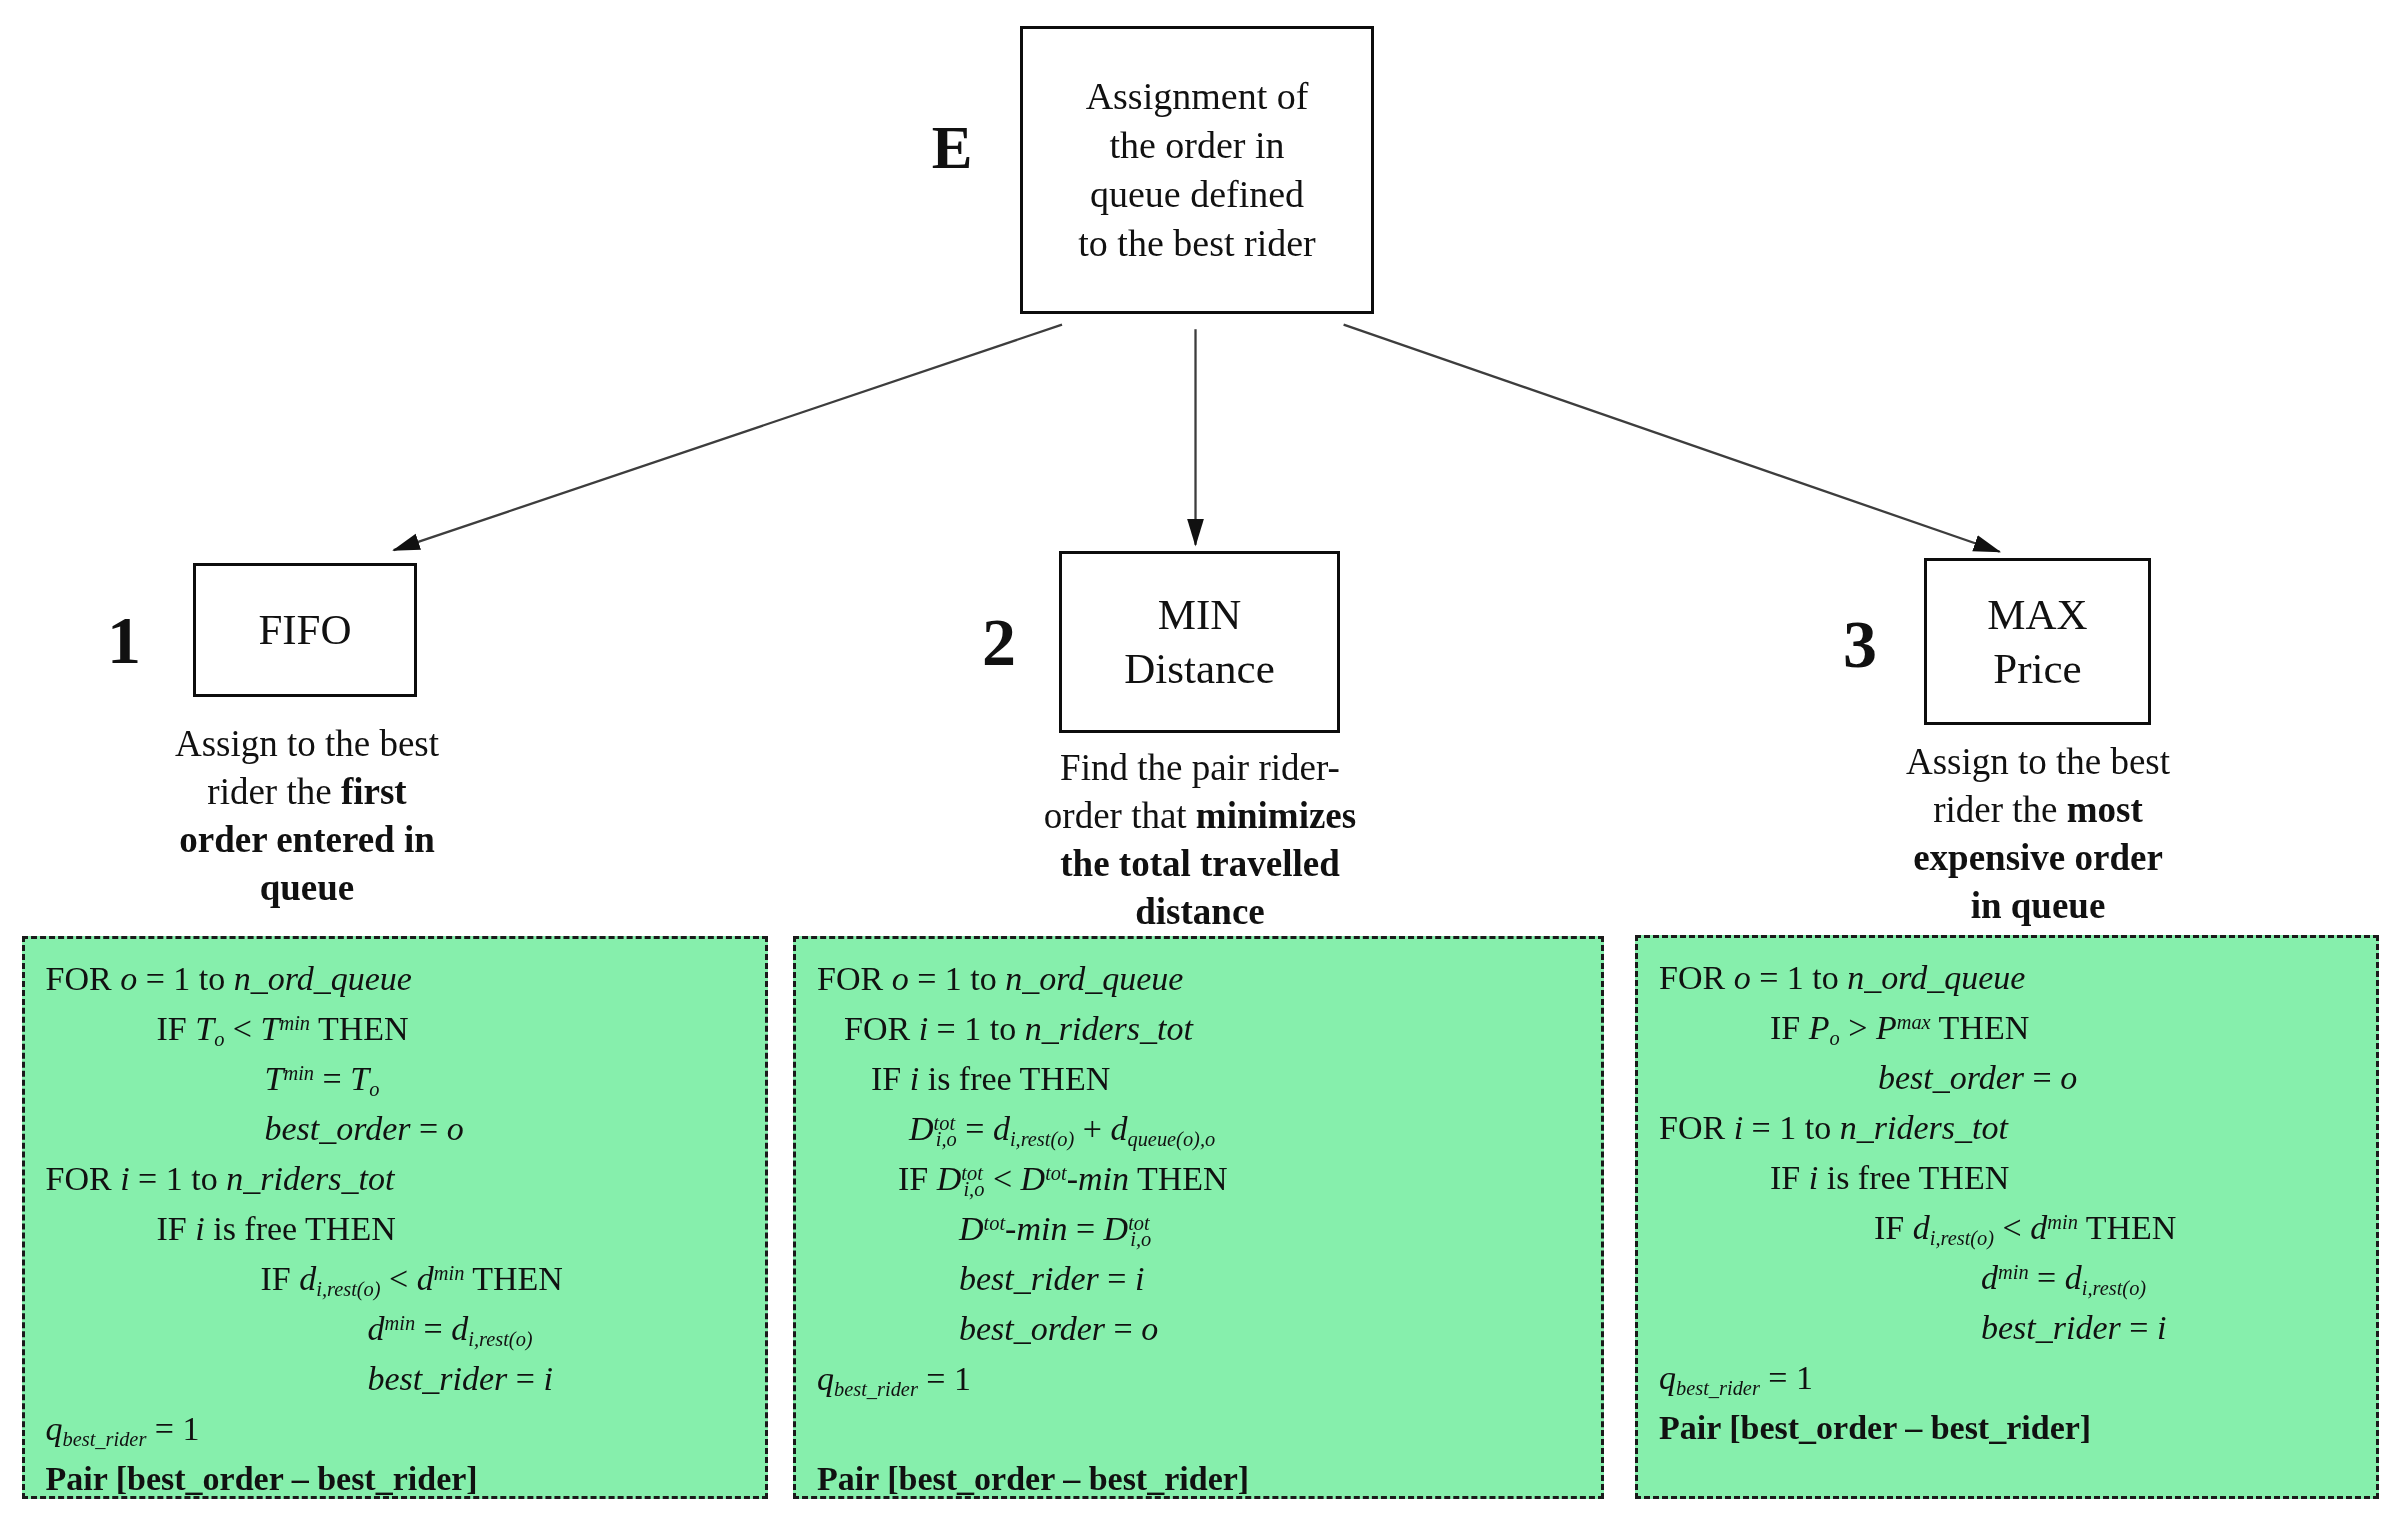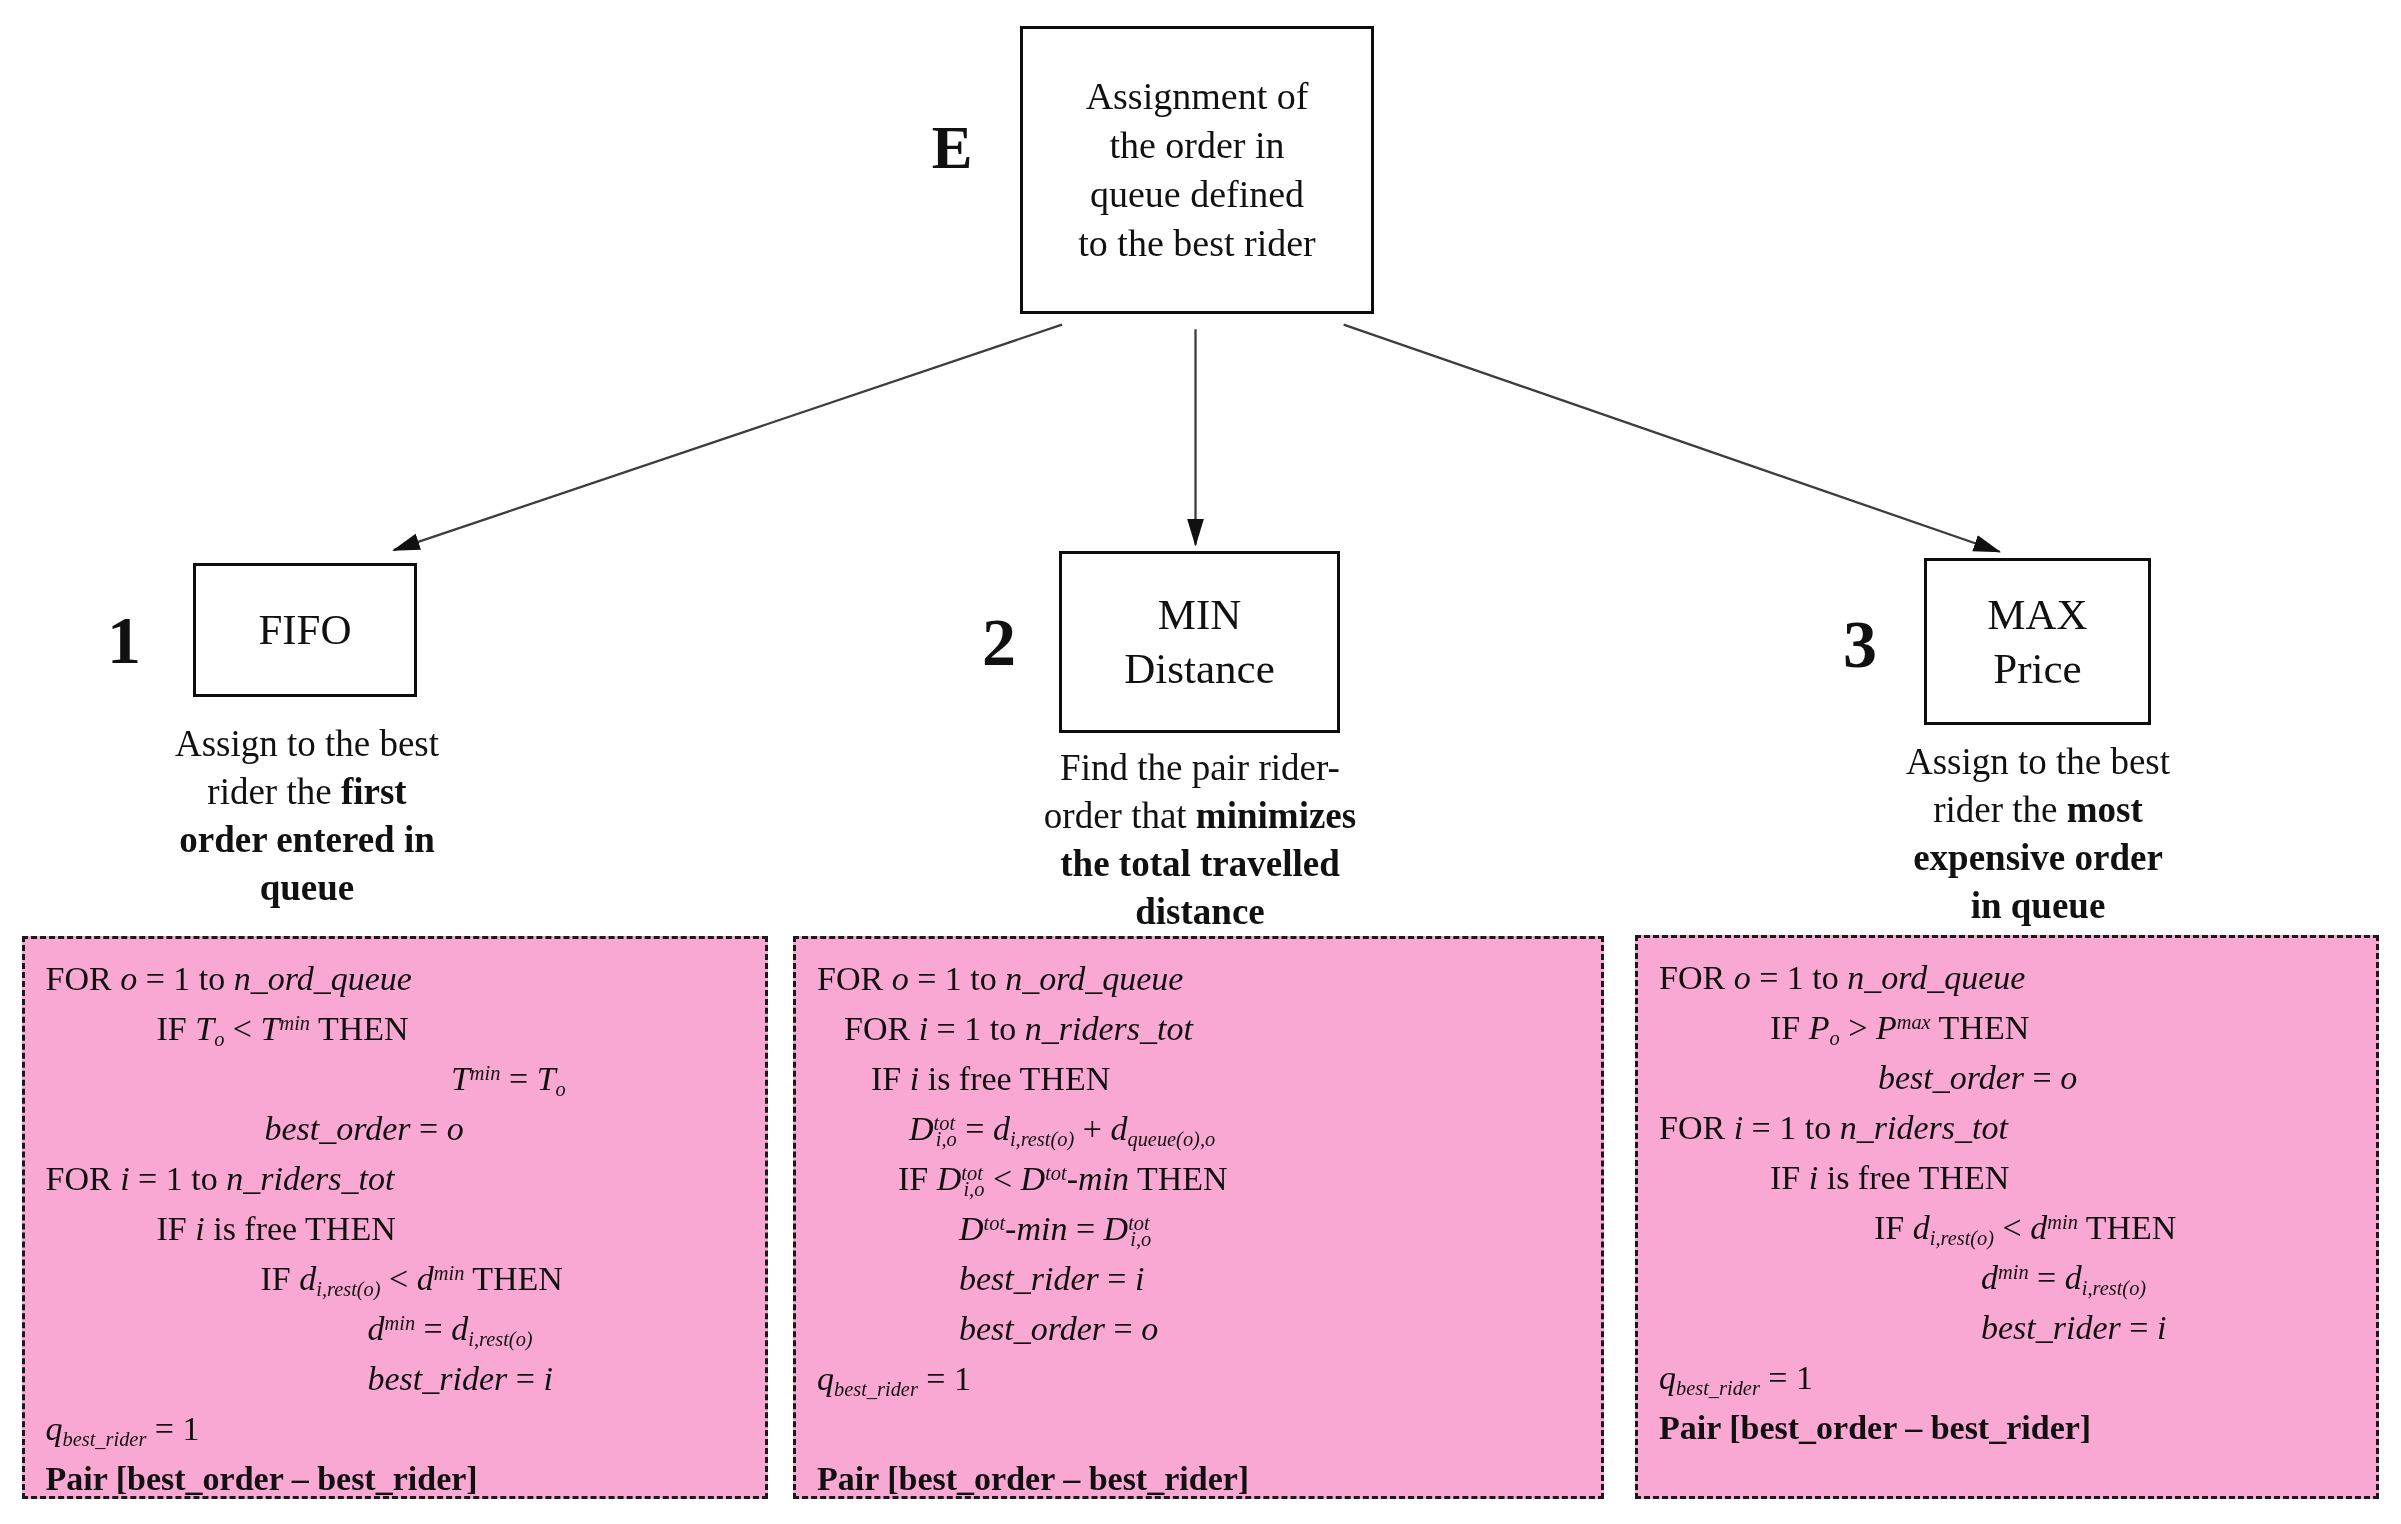--- a/index.html
+++ b/index.html
@@ -35,21 +35,21 @@
   .desc { position: absolute; text-align: center; font-size: 37px; line-height: 48px; }
   #desc1 { left: 69px;   top: 720px; width: 476px; }
   #desc2 { left: 893px; top: 744px; width: 614px; }
   #desc3 { left: 1731px; top: 738px; width: 614px; }
   .codebox {
     position: absolute;
     border: 3.1px dashed #1a1a1a;
     padding: 15.3px 12.3px 0 21px;
     font-size: 34px;
     line-height: 50px;
-    background: #f9a8d4;
+    background: #86efac;
   }
   #code1 { left: 21.5px;   top: 936px; width: 746px;  height: 563px; }
   #code2 { left: 793px; top: 936px; width: 811px; height: 563px; }
   #code3 { left: 1635px; top: 935px; width: 744px;  height: 564px; }
   .code-line { white-space: nowrap; }
   sup { font-size: 0.6em; vertical-align: baseline; position: relative; top: -0.5em; line-height: 0; }
   sub { font-size: 0.6em; vertical-align: baseline; position: relative; top: 0.28em; line-height: 0; }
   sub.s { margin-left: -0.95em; }
   b { font-weight: 700; }
   #arrows { position: absolute; left: 0; top: 0; pointer-events: none; }
@@ -76,21 +76,21 @@
   </div>
 
   <div id="num1" class="num">1</div>
   <div id="box1" class="nodebox">
     <div>FIFO</div>
   </div>
   <div id="desc1" class="desc">Assign to the best<br>rider the <b>first</b><br><b>order entered in</b><br><b>queue</b></div>
   <div id="code1" class="codebox">
       <div class="code-line" style="margin-left: 0px;">FOR <i>o</i> = 1 to <i>n_ord_queue</i></div>
       <div class="code-line" style="margin-left: 111px;">IF <i>T<sub>o</sub></i> &lt; <i>T<sup>min</sup></i> THEN</div>
-      <div class="code-line" style="margin-left: 219px; text-align: center;"><i>T<sup>min</sup></i> = <i>T<sub>o</sub></i></div>
+      <div class="code-line" style="margin-left: 219px;"><i>T<sup>min</sup></i> = <i>T<sub>o</sub></i></div>
       <div class="code-line" style="margin-left: 219px;"><i>best_order</i> = <i>o</i></div>
       <div class="code-line" style="margin-left: 0px;">FOR <i>i</i> = 1 to <i>n_riders_tot</i></div>
       <div class="code-line" style="margin-left: 111px;">IF <i>i</i> is free THEN</div>
       <div class="code-line" style="margin-left: 215px;">IF <i>d<sub>i,rest(o)</sub></i> &lt; <i>d<sup>min</sup></i> THEN</div>
       <div class="code-line" style="margin-left: 322px;"><i>d<sup>min</sup></i> = <i>d<sub>i,rest(o)</sub></i></div>
       <div class="code-line" style="margin-left: 322px;"><i>best_rider</i> = <i>i</i></div>
       <div class="code-line" style="margin-left: 0px;"><i>q<sub>best_rider</sub></i> = 1</div>
       <div class="code-line" style="margin-left: 0px;"><b>Pair [best_order – best_rider]</b></div>
     </div>
 

